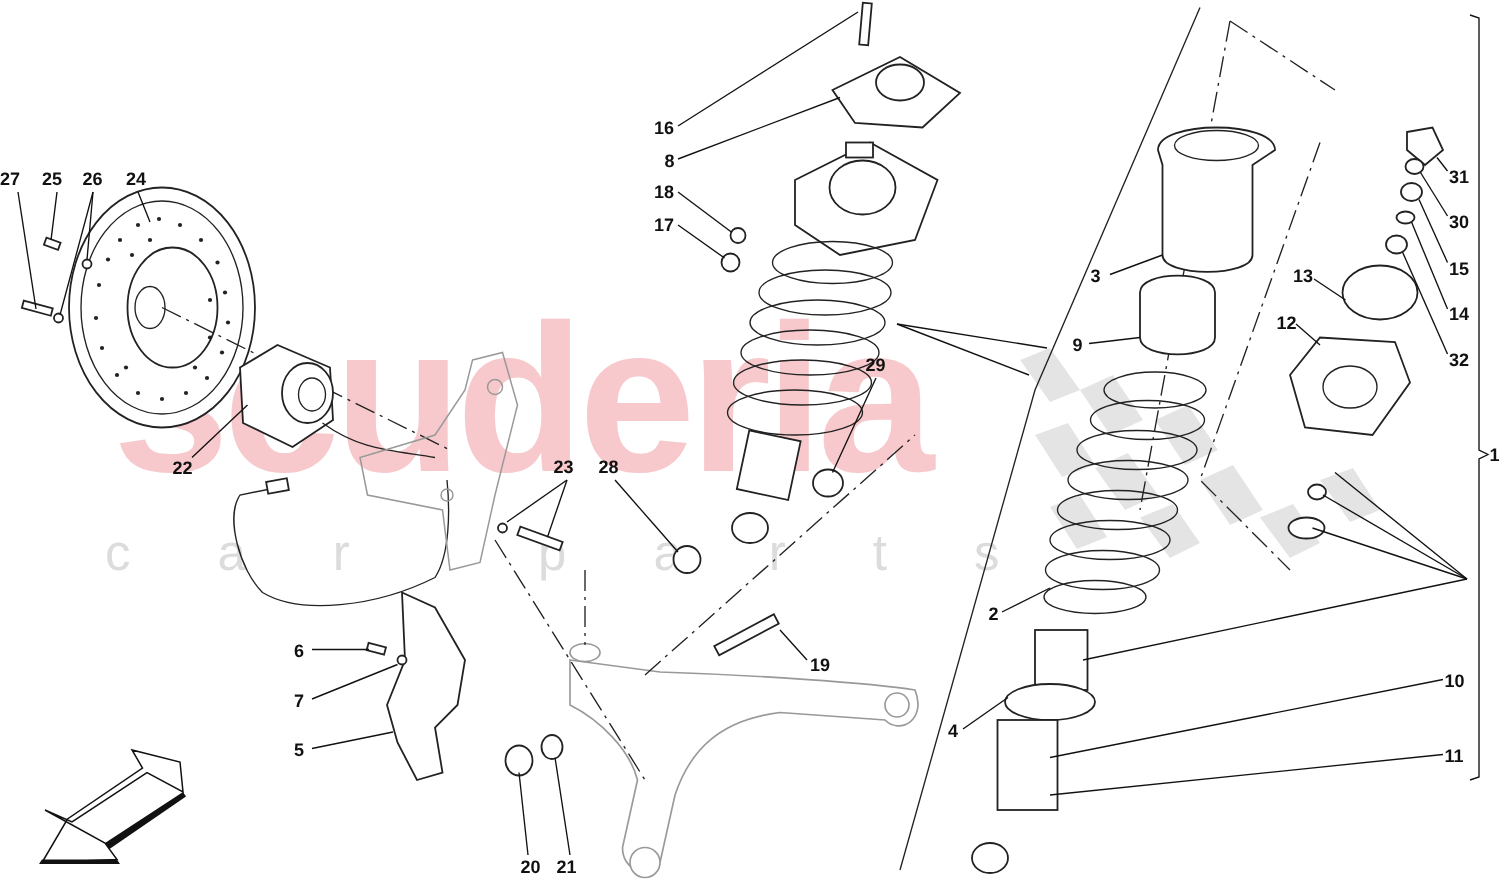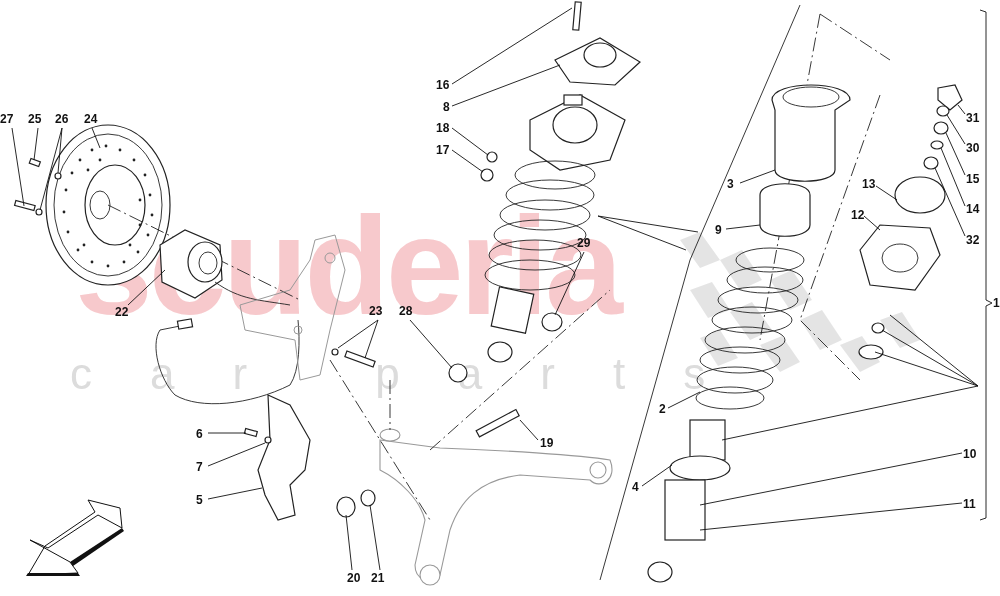--- a/index.html
+++ b/index.html
@@ -1,20 +1,20 @@
 <!DOCTYPE html>
 <html><head>
 <meta charset="utf-8">
 <style>
   html,body{margin:0;padding:0;background:#fff;}
   body{width:1000px;height:596px;position:relative;overflow:hidden;font-family:"Liberation Sans",sans-serif;}
   #stage{position:absolute;left:0;top:0;width:1000px;height:596px;}
   .wm{position:absolute;font-family:"Liberation Sans",sans-serif;pointer-events:none;}
   .wm-big{left:75px;top:196px;font-size:140px;font-weight:700;color:#f7c9cc;letter-spacing:-4px;line-height:1;}
-  .wm-small{left:70px;top:352px;font-size:44px;color:#dcdcdc;letter-spacing:58px;line-height:1;}
+  .wm-small{left:70px;top:352px;font-size:34px;color:#dcdcdc;letter-spacing:58px;line-height:1;}
   svg text.lbl{font-family:"Liberation Sans",sans-serif;font-weight:700;font-size:12px;fill:#111;}
   .part{fill:#fff;stroke:#222;stroke-width:1.2;}
   .thin{fill:none;stroke:#222;stroke-width:0.9;}
   .lead{fill:none;stroke:#111;stroke-width:0.9;}
   .dash{fill:none;stroke:#222;stroke-width:0.9;stroke-dasharray:14 4 2 4;}
   .check{fill:#e2e2e2;}
 </style>
 </head>
 <body>
 

